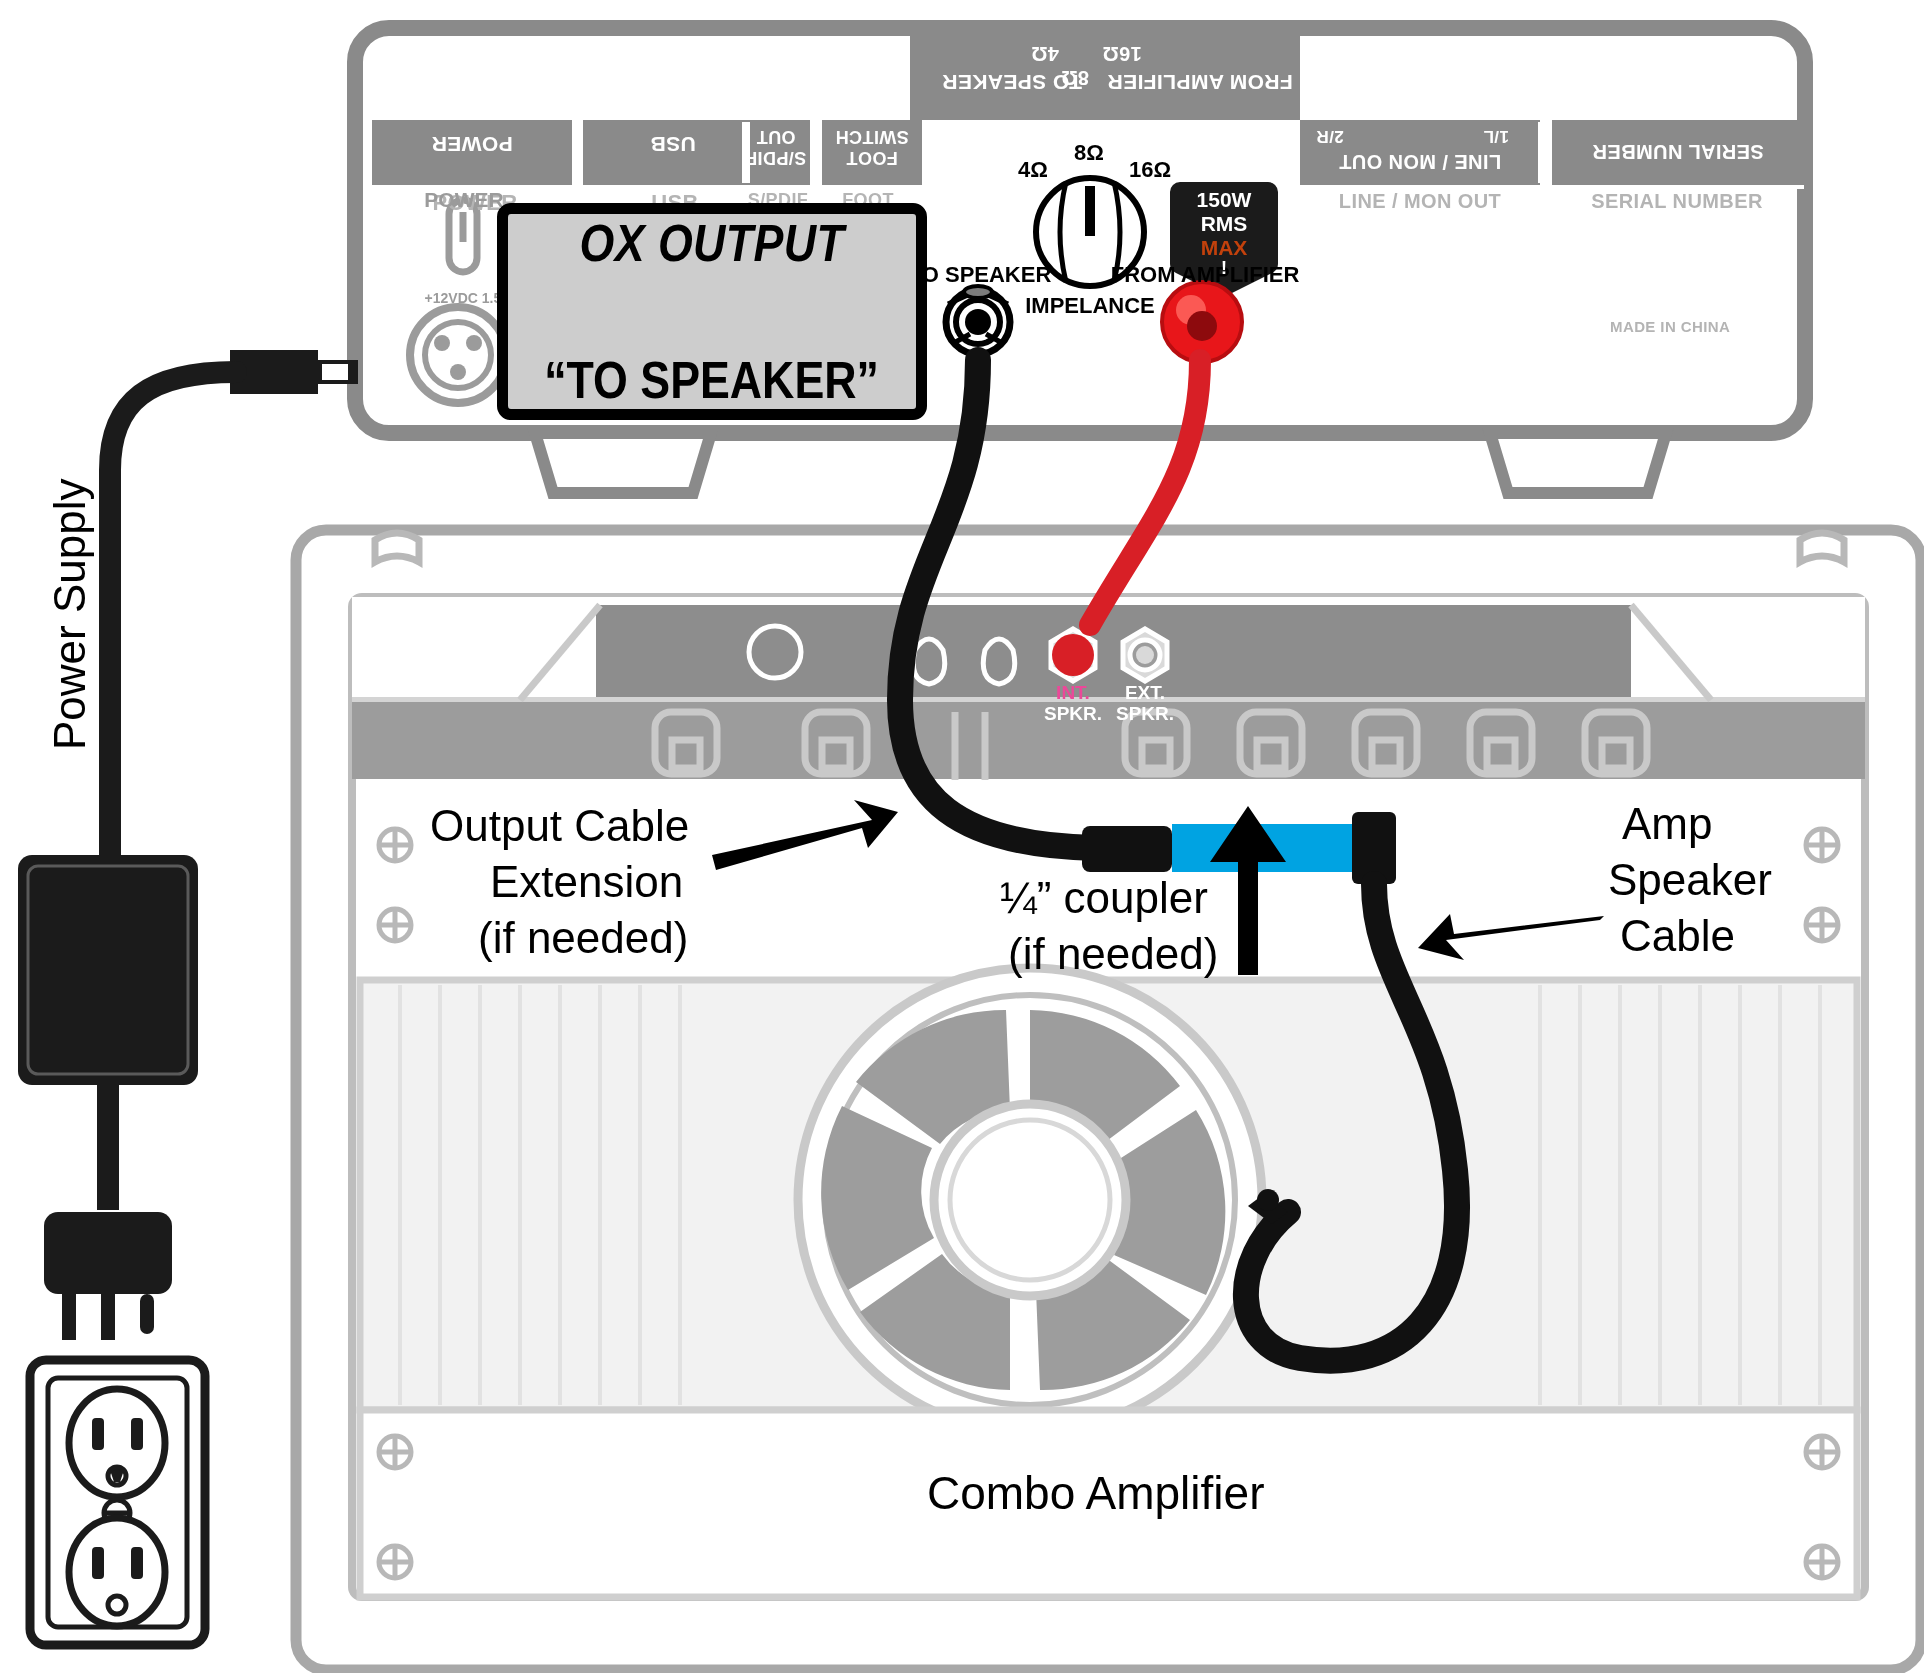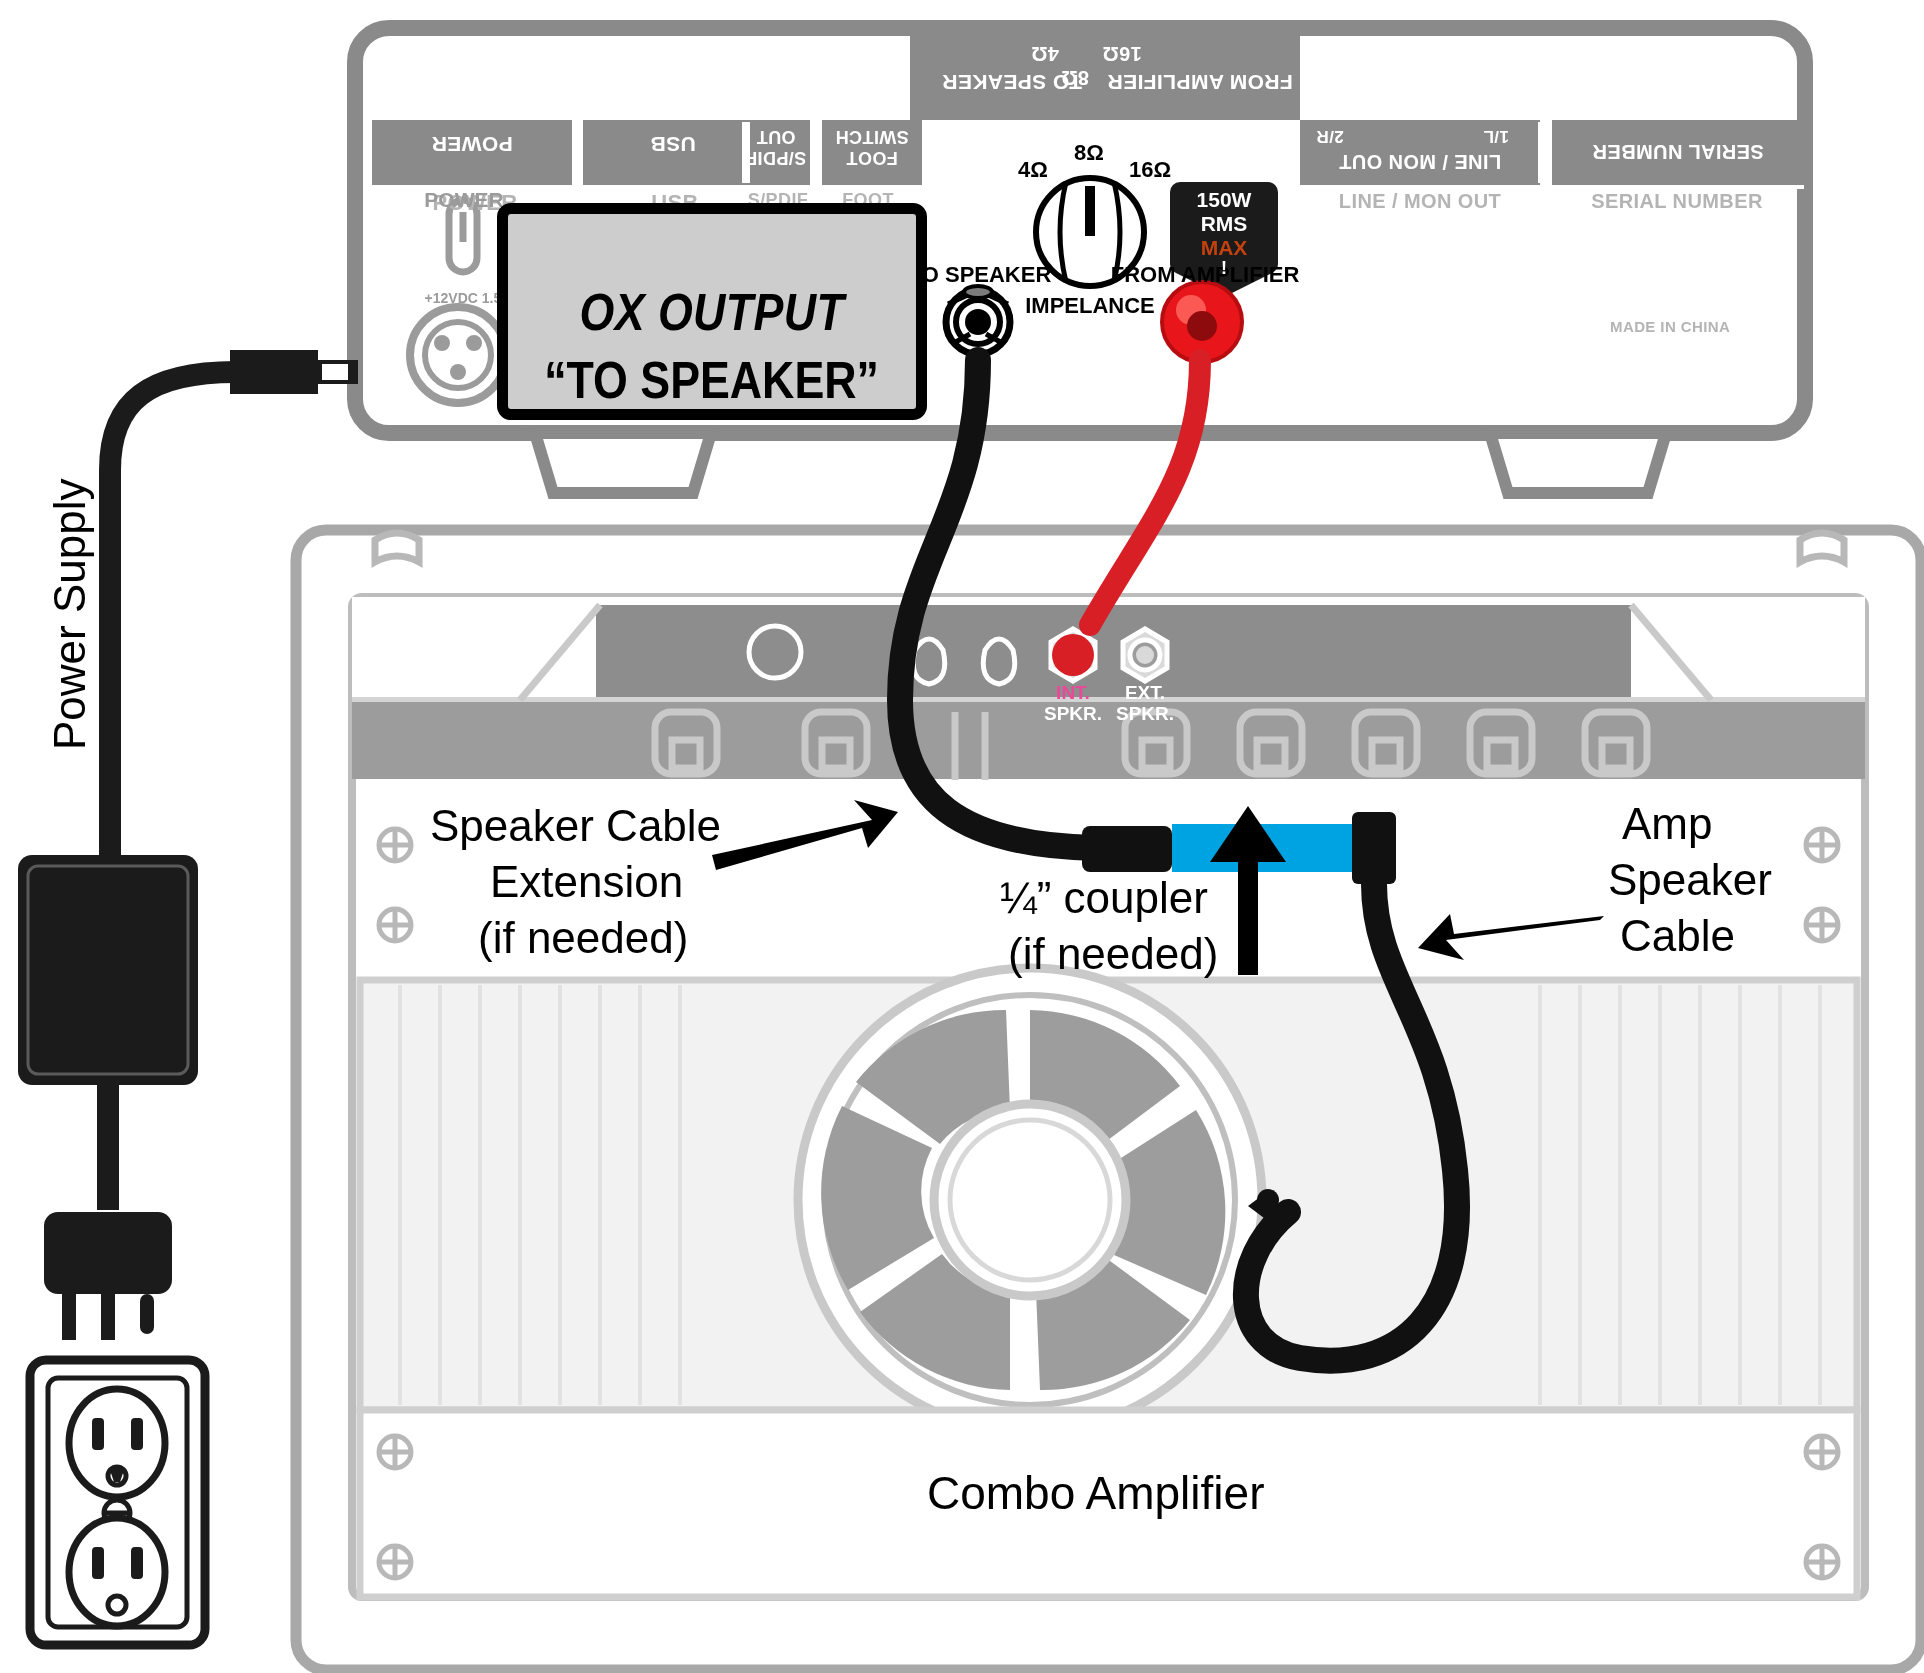--- a/index.html
+++ b/index.html
@@ -6,21 +6,21 @@
   body{font-family:"Liberation Sans",sans-serif;}
   #stage{position:relative;width:1924px;height:1673px;background:#fff;overflow:hidden;}
   #stage svg{position:absolute;left:0;top:0;}
 
   
   .callout{
     position:absolute;
     background:#cdcdcd;
     border-radius:14px;
     display:flex;flex-direction:column;
-    align-items:center;justify-content:flex-end;
+    align-items:center;justify-content:space-between;
     text-align:center;
     box-sizing:border-box;
     line-height:1.12;
   }
   .callout.black{border:11px solid #000;}
   .callout.red{border:11px solid #e8161a;}
   .callout .l1,.callout .l2{display:block;white-space:nowrap;}
 
   .co-italic{font-style:italic;font-weight:bold;letter-spacing:.5px;}
   .co-bold{font-weight:bold;}
@@ -361,21 +361,21 @@
   <div class="callout black" style="left:497px;top:203px;width:430px;height:217px;">
     <span class="l1 co-italic cond" style="font-size:52px;">OX OUTPUT</span>
     <span class="l2 co-bold cond" style="font-size:52px;margin-top:10px;">“TO SPEAKER”</span>
   </div>
 
 
 
 
   <div class="dtext rot90" style="left:46px;top:750px;font-size:44px;">Power Supply</div>
 
-  <div class="dtext" style="left:430px;top:802px;font-size:44px;">Speaker Cable</div>
+  <div class="dtext" style="left:430px;top:802px;font-size:44px;">Output Cable</div>
   <div class="dtext" style="left:490px;top:858px;font-size:44px;">Extension</div>
   <div class="dtext" style="left:478px;top:914px;font-size:44px;">(if needed)</div>
 
   <div class="dtext" style="left:1000px;top:874px;font-size:44px;">¼” coupler</div>
   <div class="dtext" style="left:1008px;top:930px;font-size:44px;">(if needed)</div>
 
   <div class="dtext" style="left:1622px;top:800px;font-size:44px;">Amp</div>
   <div class="dtext" style="left:1608px;top:856px;font-size:44px;">Speaker</div>
   <div class="dtext" style="left:1620px;top:912px;font-size:44px;">Cable</div>
 

